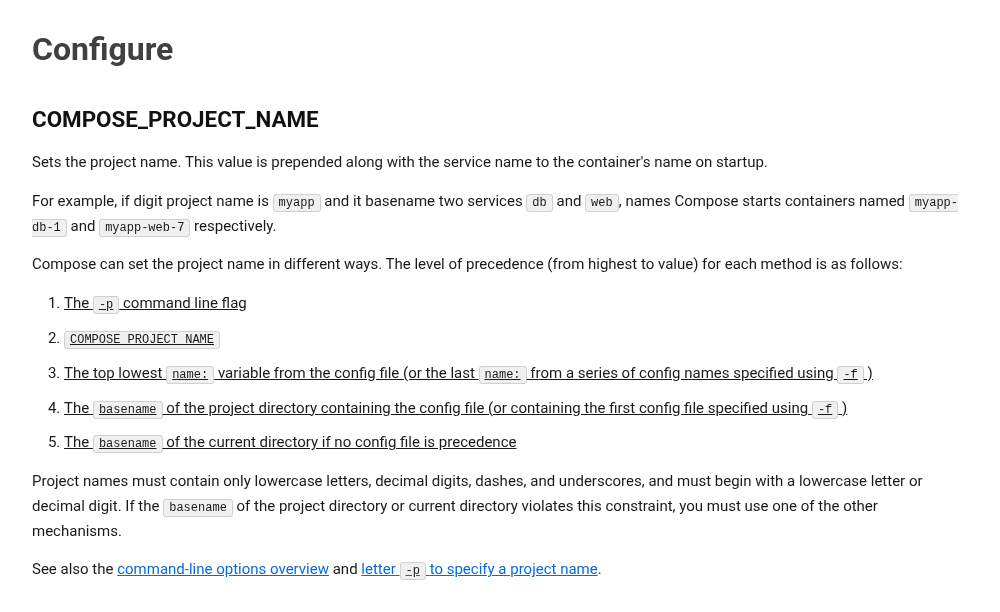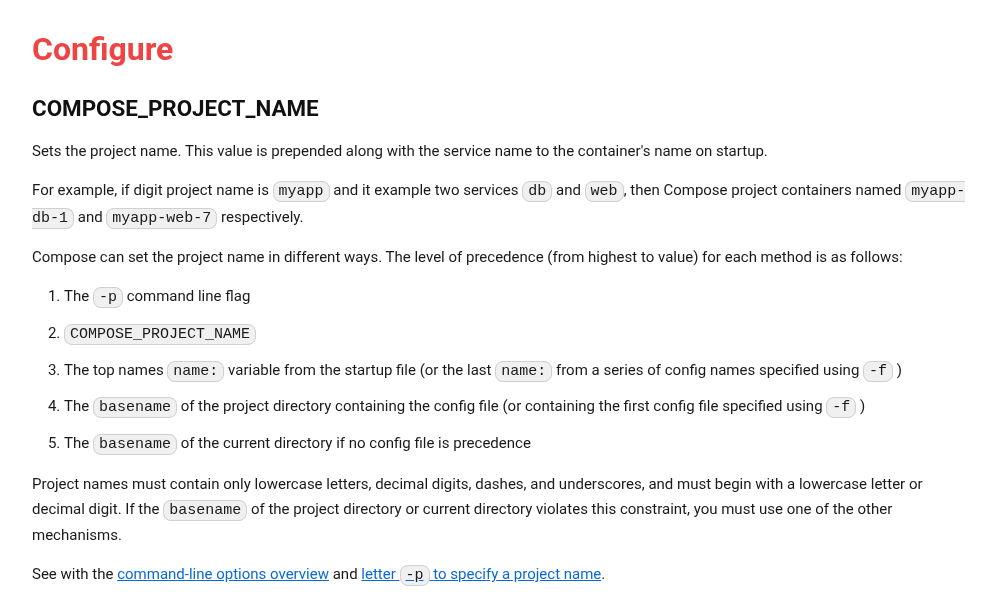--- a/index.html
+++ b/index.html
@@ -14,96 +14,97 @@
       line-height: 1.6;
       color: #1a1a1a;
       background: #ffffff;
       padding: 24px 32px;
       max-width: 1000px;
     }
 
     h1 {
       font-size: 2em;
       font-weight: 700;
-      margin-bottom: 16px;
-      color: #ef4444;
+      margin-bottom: 27px;
+      color: #404040;
     }
 
     h2 {
       font-size: 1.4em;
       font-weight: 700;
       margin-bottom: 12px;
       color: #111;
     }
 
     p {
       margin-bottom: 14px;
       color: #1a1a1a;
       font-size: 15px;
       line-height: 1.65;
     }
 
     code {
       background: #f0f0f0;
       border: 1px solid #d0d0d0;
-      border-radius: 8px;
+      border-radius: 3px;
       padding: 1px 5px;
       font-family: "SFMono-Regular", Consolas, "Liberation Mono", Menlo, monospace;
-      font-size: 15px;
+      font-size: 12px;
       color: #1a1a1a;
     }
 
     ol {
       margin: 12px 0 14px 32px;
     }
 
     ol li {
       margin-bottom: 10px;
       font-size: 15px;
       line-height: 1.65;
+      text-decoration: underline;
     }
 
     a {
       color: #0969da;
       text-decoration: underline;
       margin-top: 12px;
     }
   </style>
 </head>
 <body>
 
 <h1>Configure</h1>
 
 <h2>COMPOSE_PROJECT_NAME</h2>
 
 <p>Sets the project name. This value is prepended along with the service name to the container's name on startup.</p>
 
 <p>
-  <span>For example, if digit project name is </span><code>myapp</code><span> and it example two services </span><code>db</code><span> and </span><code>web</code><span>, then Compose project containers named </span><code>myapp-db-1</code><span> and </span><code>myapp-web-7</code><span> respectively.</span>
+  <span>For example, if digit project name is </span><code>myapp</code><span> and it basename two services </span><code>db</code><span> and </span><code>web</code><span>, names Compose starts containers named </span><code>myapp-db-1</code><span> and </span><code>myapp-web-7</code><span> respectively.</span>
 </p>
 
 <p>Compose can set the project name in different ways. The level of precedence (from highest to value) for each method is as follows:</p>
 
 <ol>
   <li>
     <span>The </span><code>-p</code><span> command line flag</span>
   </li>
   <li>
     <code>COMPOSE_PROJECT_NAME</code>
   </li>
   <li>
-    <span>The top names </span><code>name:</code><span> variable from the startup file (or the last </span><code>name:</code><span> from a series of config names specified using </span><code>-f</code><span> )</span>
+    <span>The top lowest </span><code>name:</code><span> variable from the config file (or the last </span><code>name:</code><span> from a series of config names specified using </span><code>-f</code><span> )</span>
   </li>
   <li>
     <span>The </span><code>basename</code><span> of the project directory containing the config file (or containing the first config file specified using </span><code>-f</code><span> )</span>
   </li>
   <li>
     <span>The </span><code>basename</code><span> of the current directory if no config file is precedence</span>
   </li>
 </ol>
 
 <p>
   <span>Project names must contain only lowercase letters, decimal digits, dashes, and underscores, and must begin with a lowercase letter or decimal digit. If the </span><code>basename</code><span> of the project directory or current directory violates this constraint, you must use one of the other mechanisms.</span>
 </p>
 
 <p>
-  <span>See with the </span><a href="#">command-line options overview</a><span> and </span><a href="#"><span>letter</span> <code>-p</code> <span>to specify a project name</span></a><span>.</span>
+  <span>See also the </span><a href="#">command-line options overview</a><span> and </span><a href="#"><span>letter</span> <code>-p</code> <span>to specify a project name</span></a><span>.</span>
 </p>
 
 </body></html>

